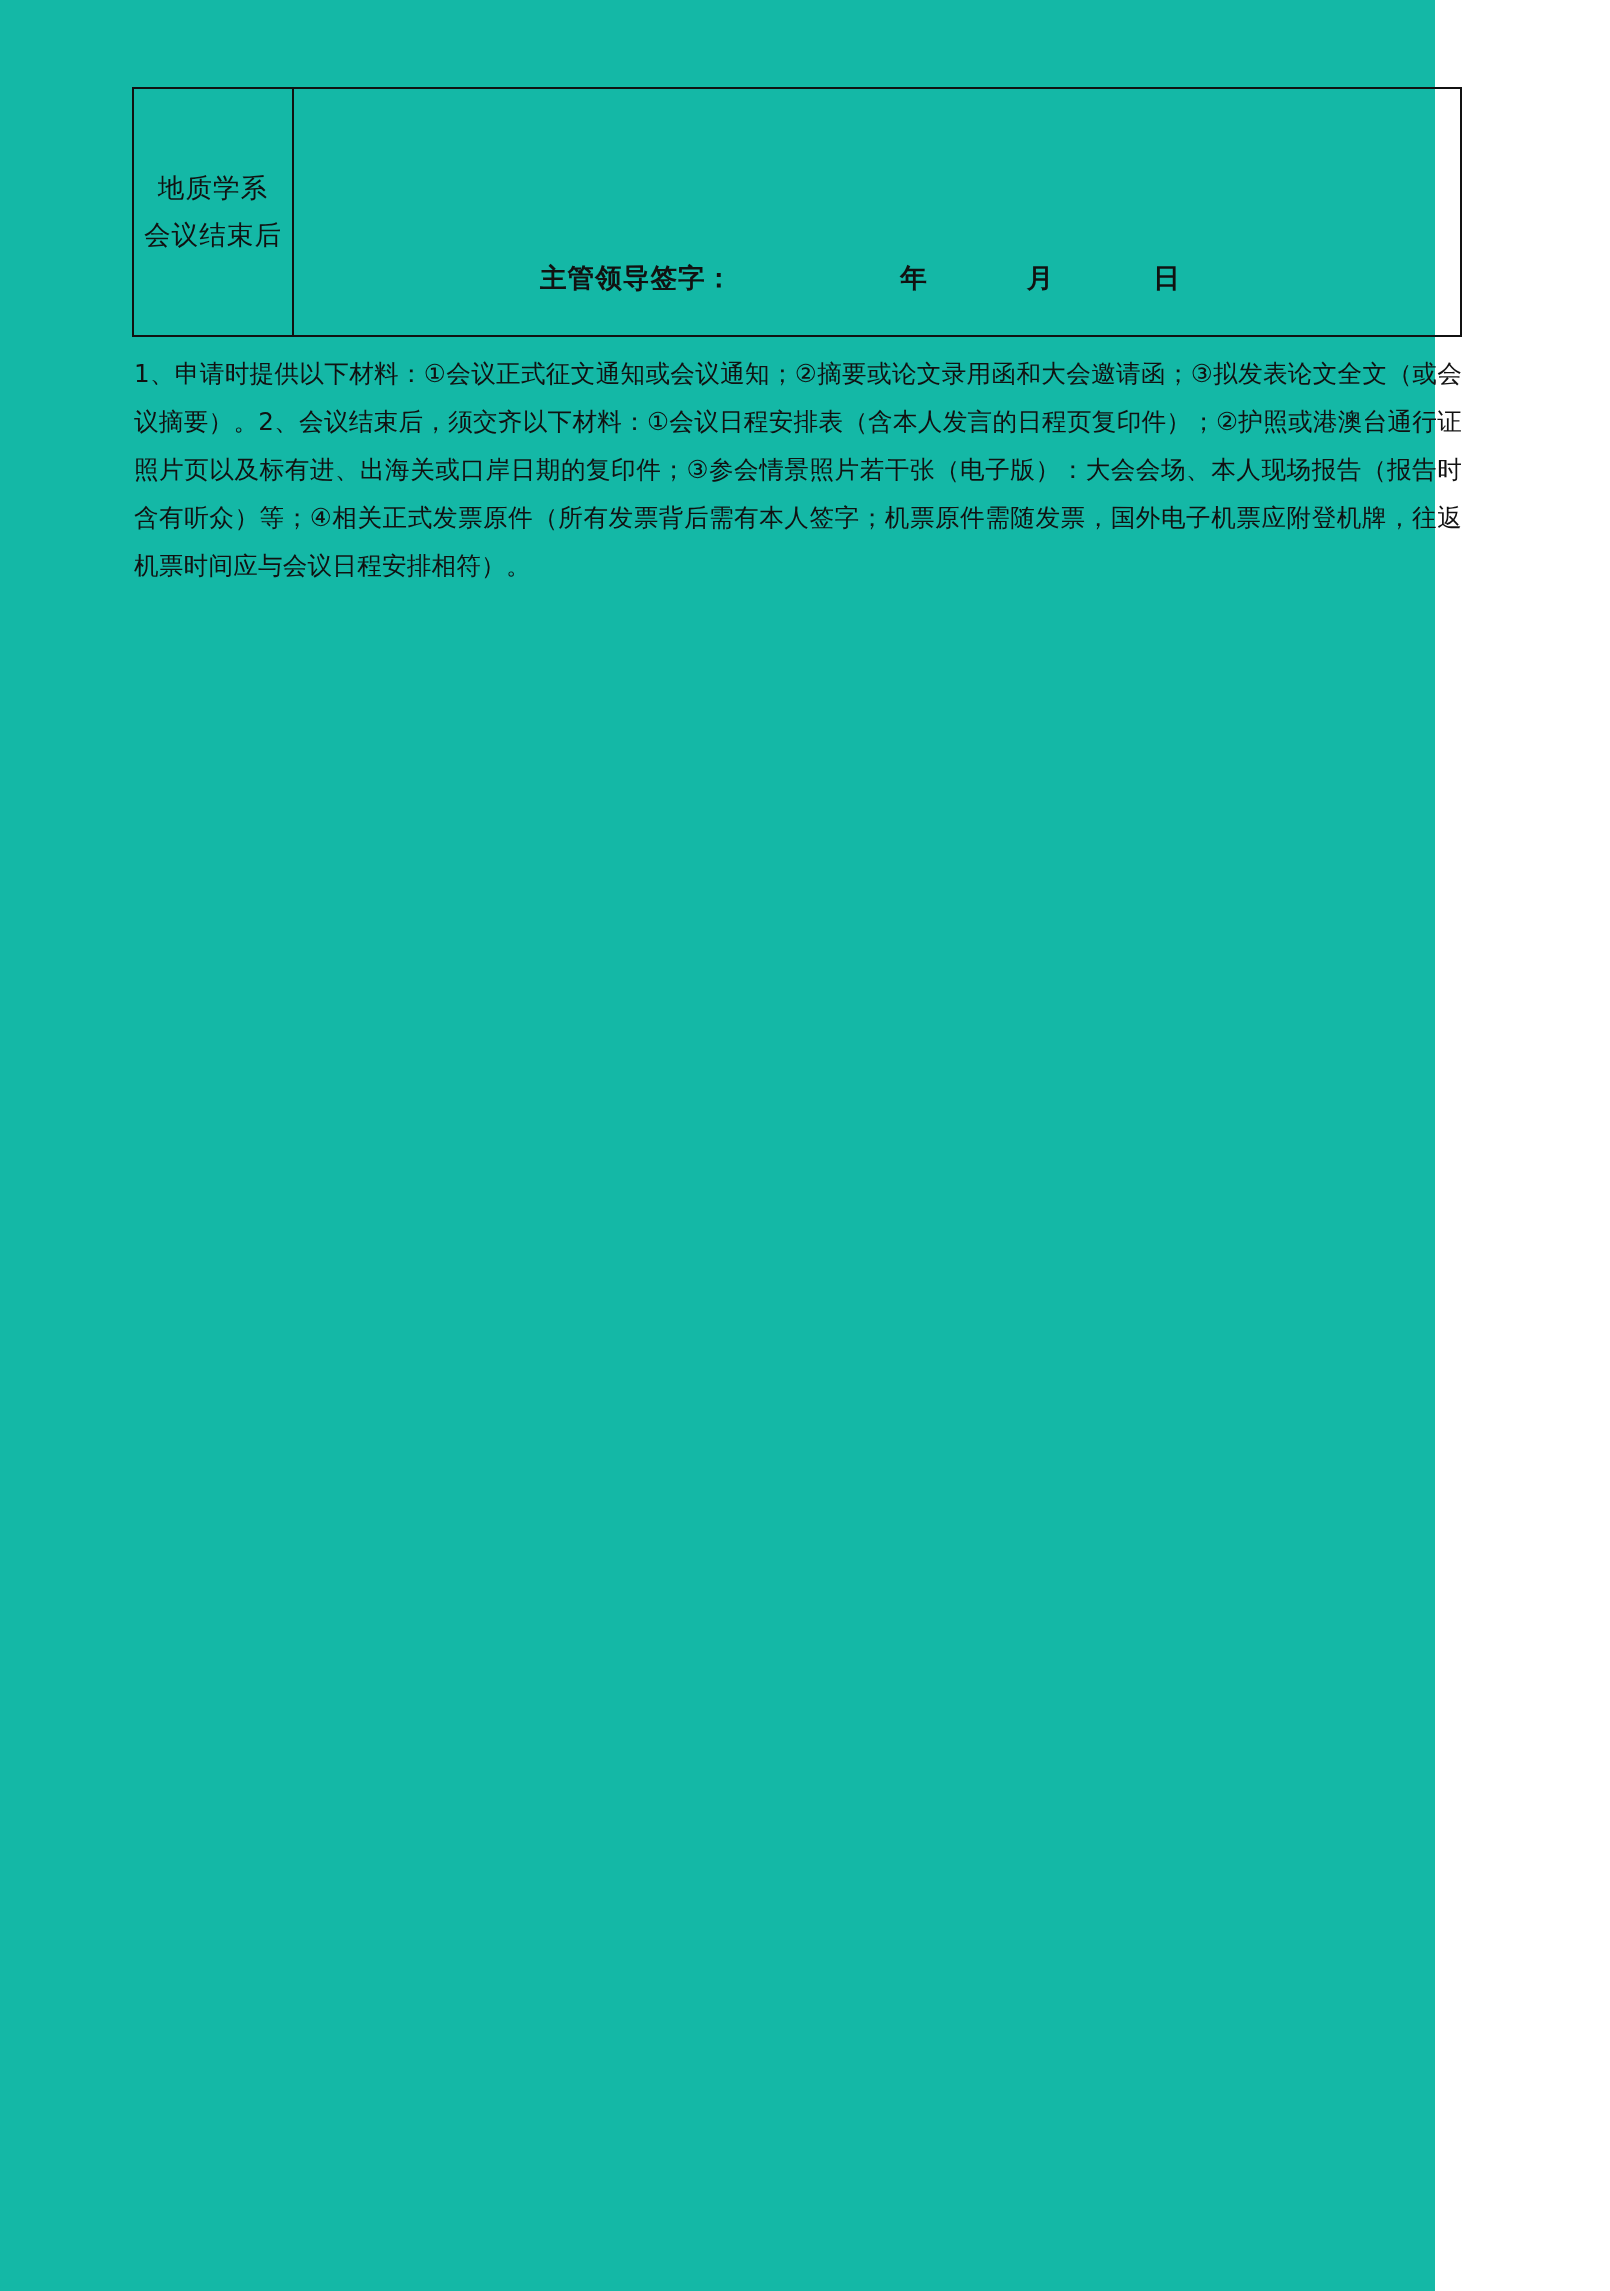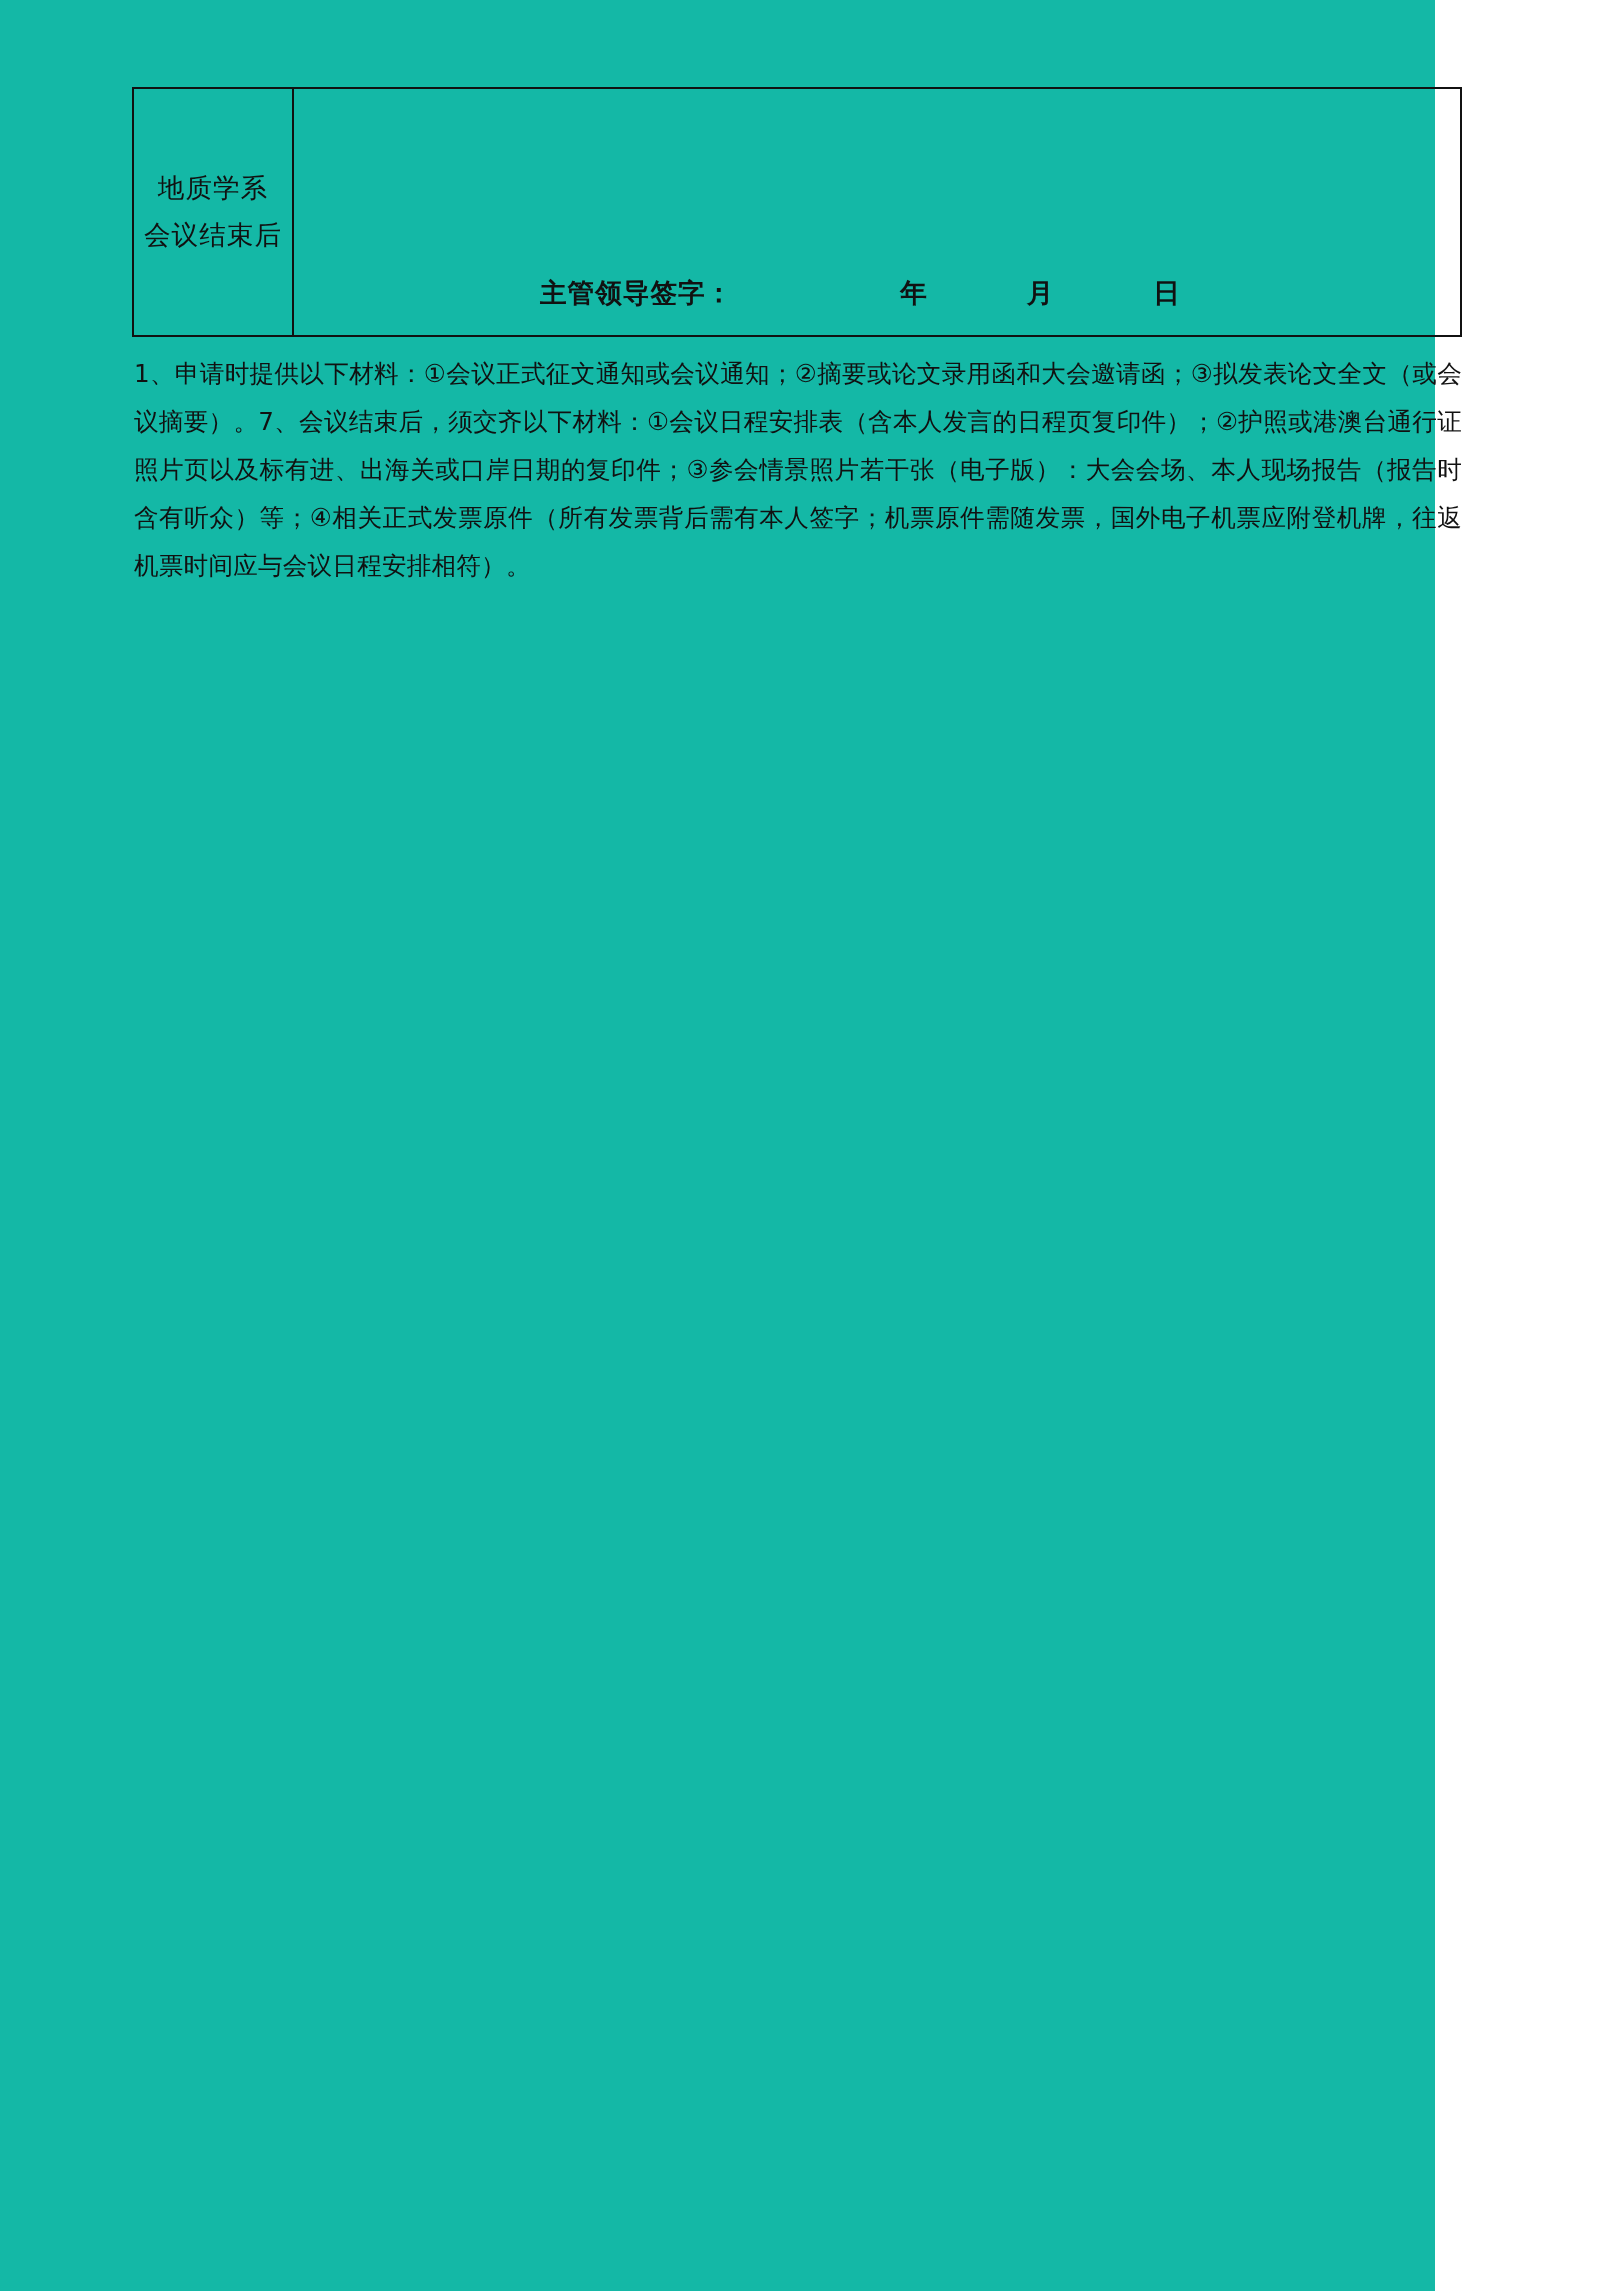--- a/index.html
+++ b/index.html
@@ -52,21 +52,21 @@
     display: block;
   }
   .cell-body {
     position: relative;
     height: 246px;
   }
   .sign-row {
     position: absolute;
     left: 0;
     right: 0;
-    bottom: 24px;
+    bottom: 39px;
     display: flex;
     align-items: baseline;
     font-size: 26.6px;
     letter-spacing: 1px;
   }
   .sign-label {
     margin-left: 246px;
     font-weight: 700;
   }
   .sign-date {
@@ -114,17 +114,17 @@
             <span>月</span>
             <span>日</span>
           </span>
         </div>
       </td>
     </tr>
   </tbody>
     </table>
 
   <div class="notes">
-    <p>1、申请时提供以下材料：①会议正式征文通知或会议通知；②摘要或论文录用函和大会邀请函；③拟发表论文全文（或会议摘要）。7、会议结束后，须交齐以下材料：①会议日程安排表（含本人发言的日程页复印件）；②护照或港澳台通行证照片页以及标有进、出海关或口岸日期的复印件；③参会情景照片若干张（电子版）：大会会场、本人现场报告（报告时含有听众）等；④相关正式发票原件（所有发票背后需有本人签字；机票原件需随发票，国外电子机票应附登机牌，往返机票时间应与会议日程安排相符）。</p>
+    <p>1、申请时提供以下材料：①会议正式征文通知或会议通知；②摘要或论文录用函和大会邀请函；③拟发表论文全文（或会议摘要）。2、会议结束后，须交齐以下材料：①会议日程安排表（含本人发言的日程页复印件）；②护照或港澳台通行证照片页以及标有进、出海关或口岸日期的复印件；③参会情景照片若干张（电子版）：大会会场、本人现场报告（报告时含有听众）等；④相关正式发票原件（所有发票背后需有本人签字；机票原件需随发票，国外电子机票应附登机牌，往返机票时间应与会议日程安排相符）。</p>
   </div>
 
 </div>
 
 
 </body></html>

